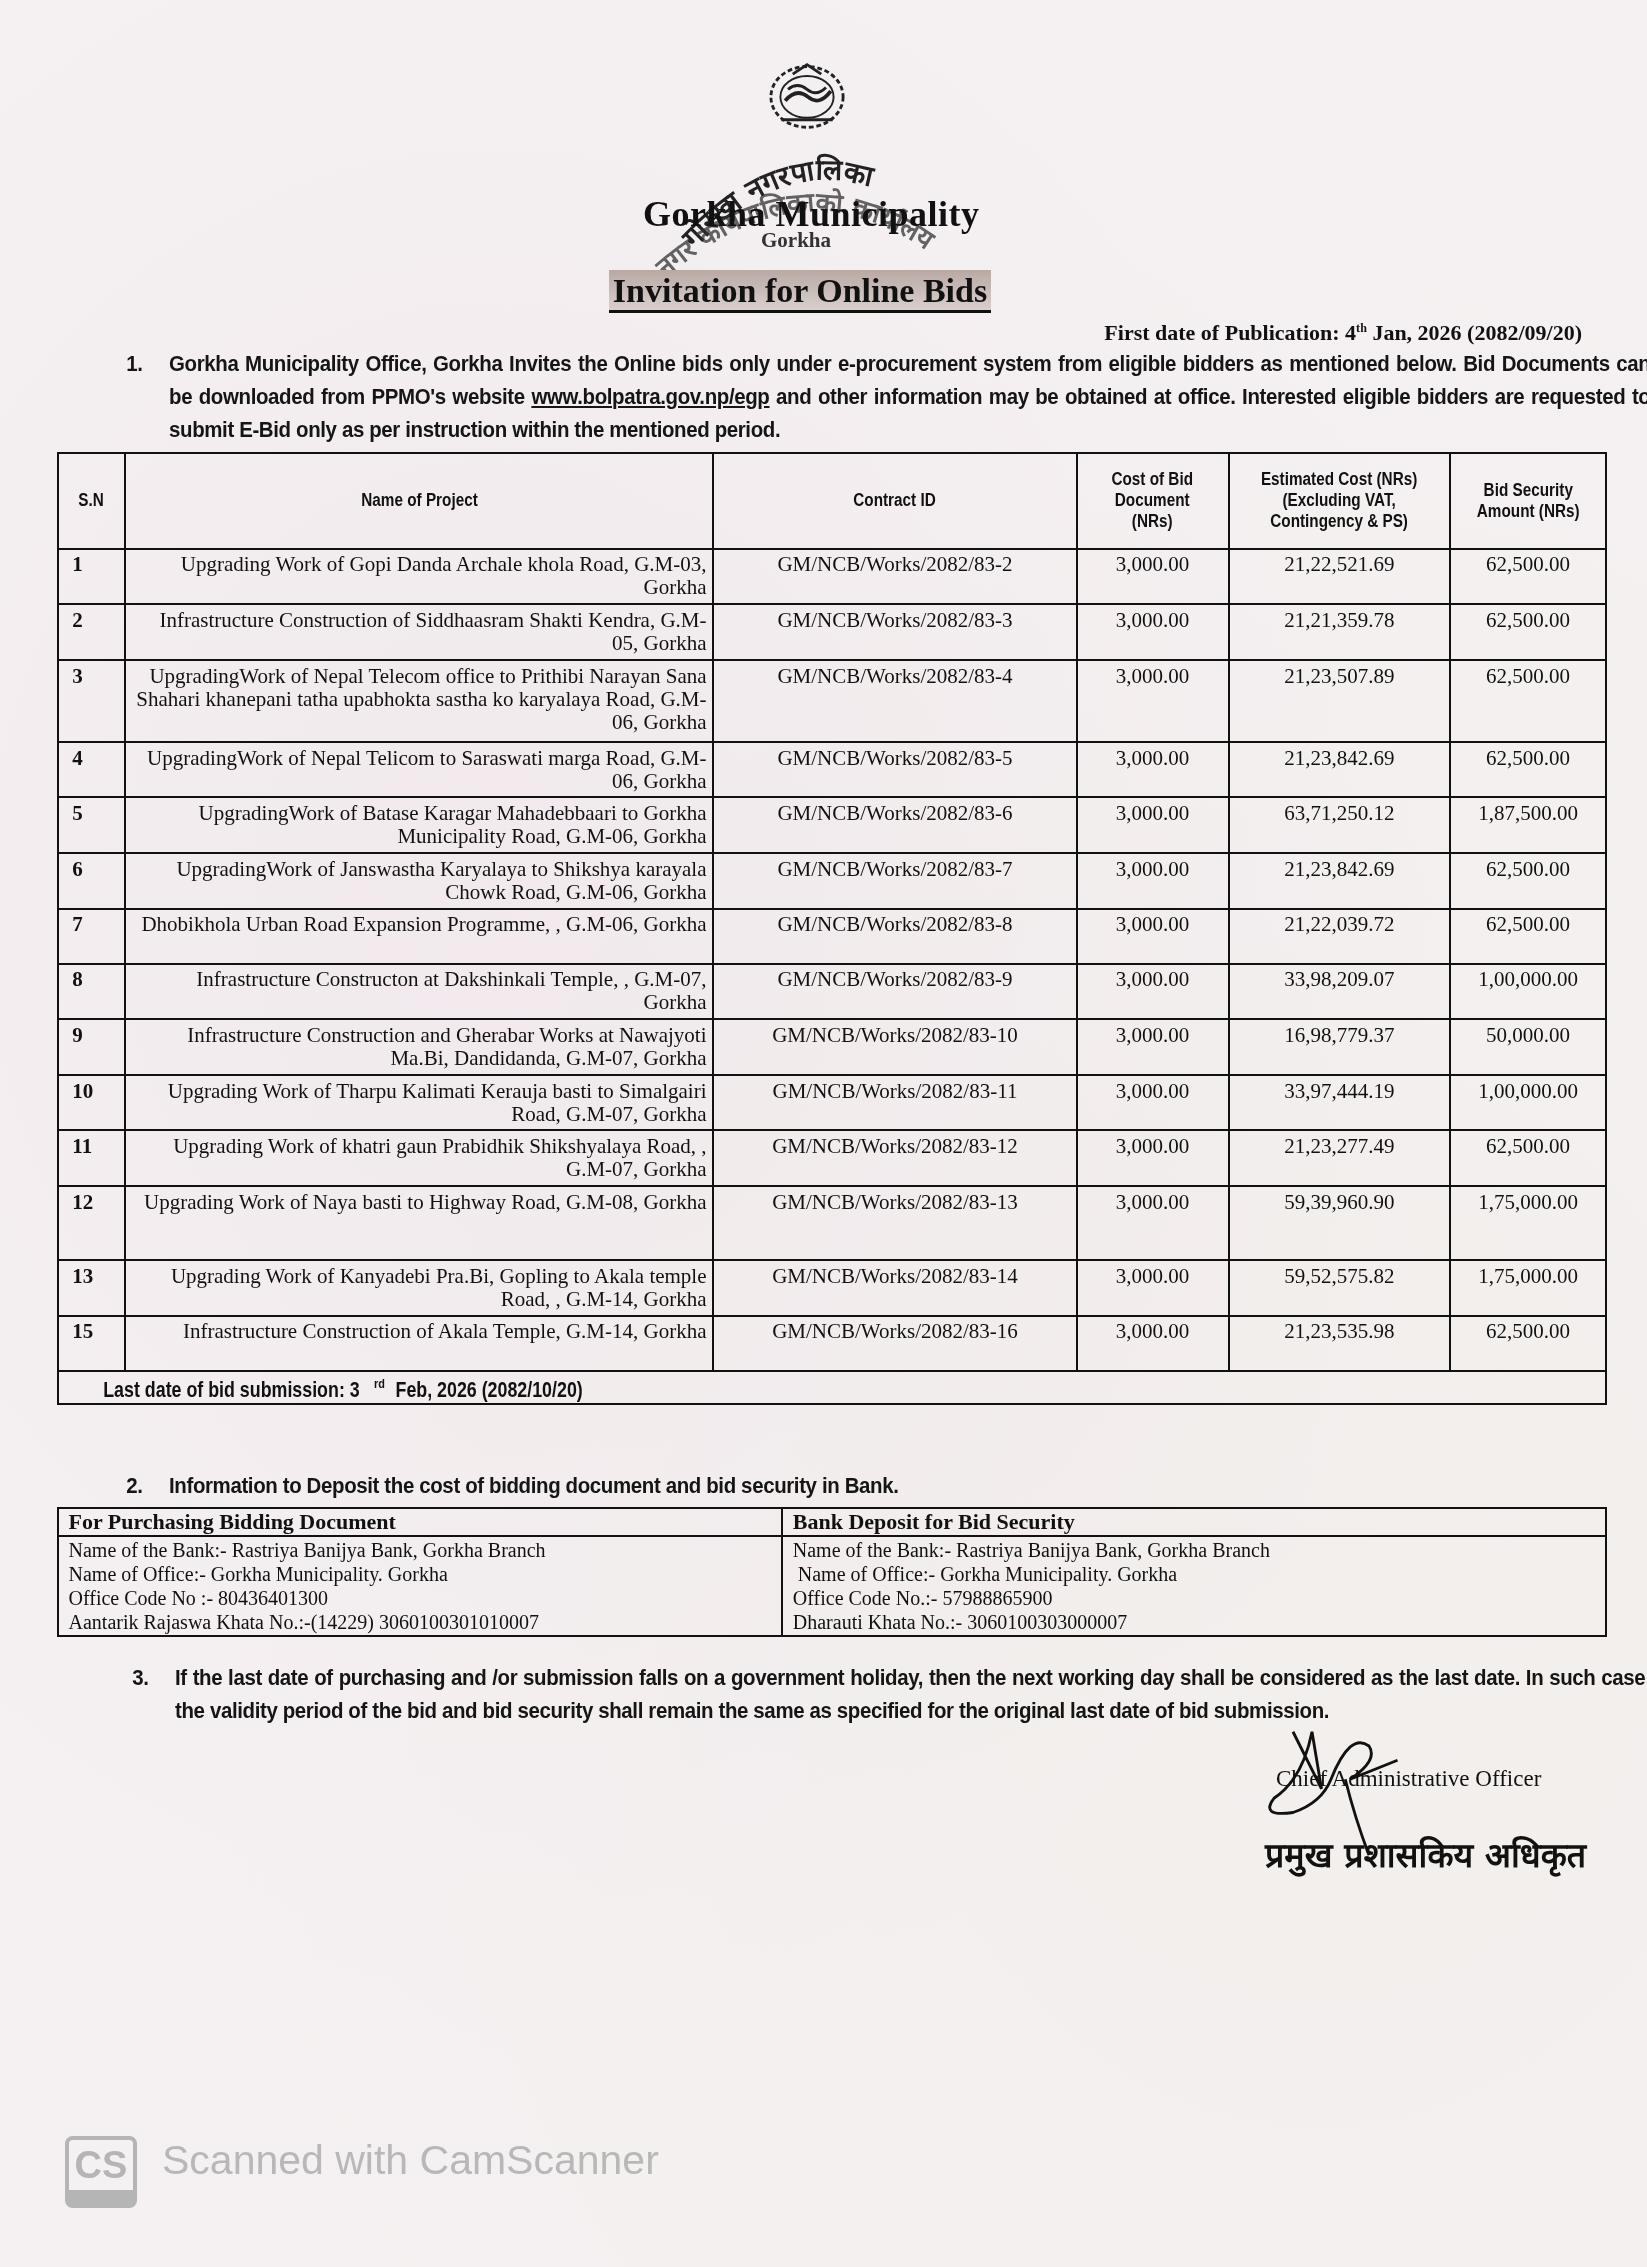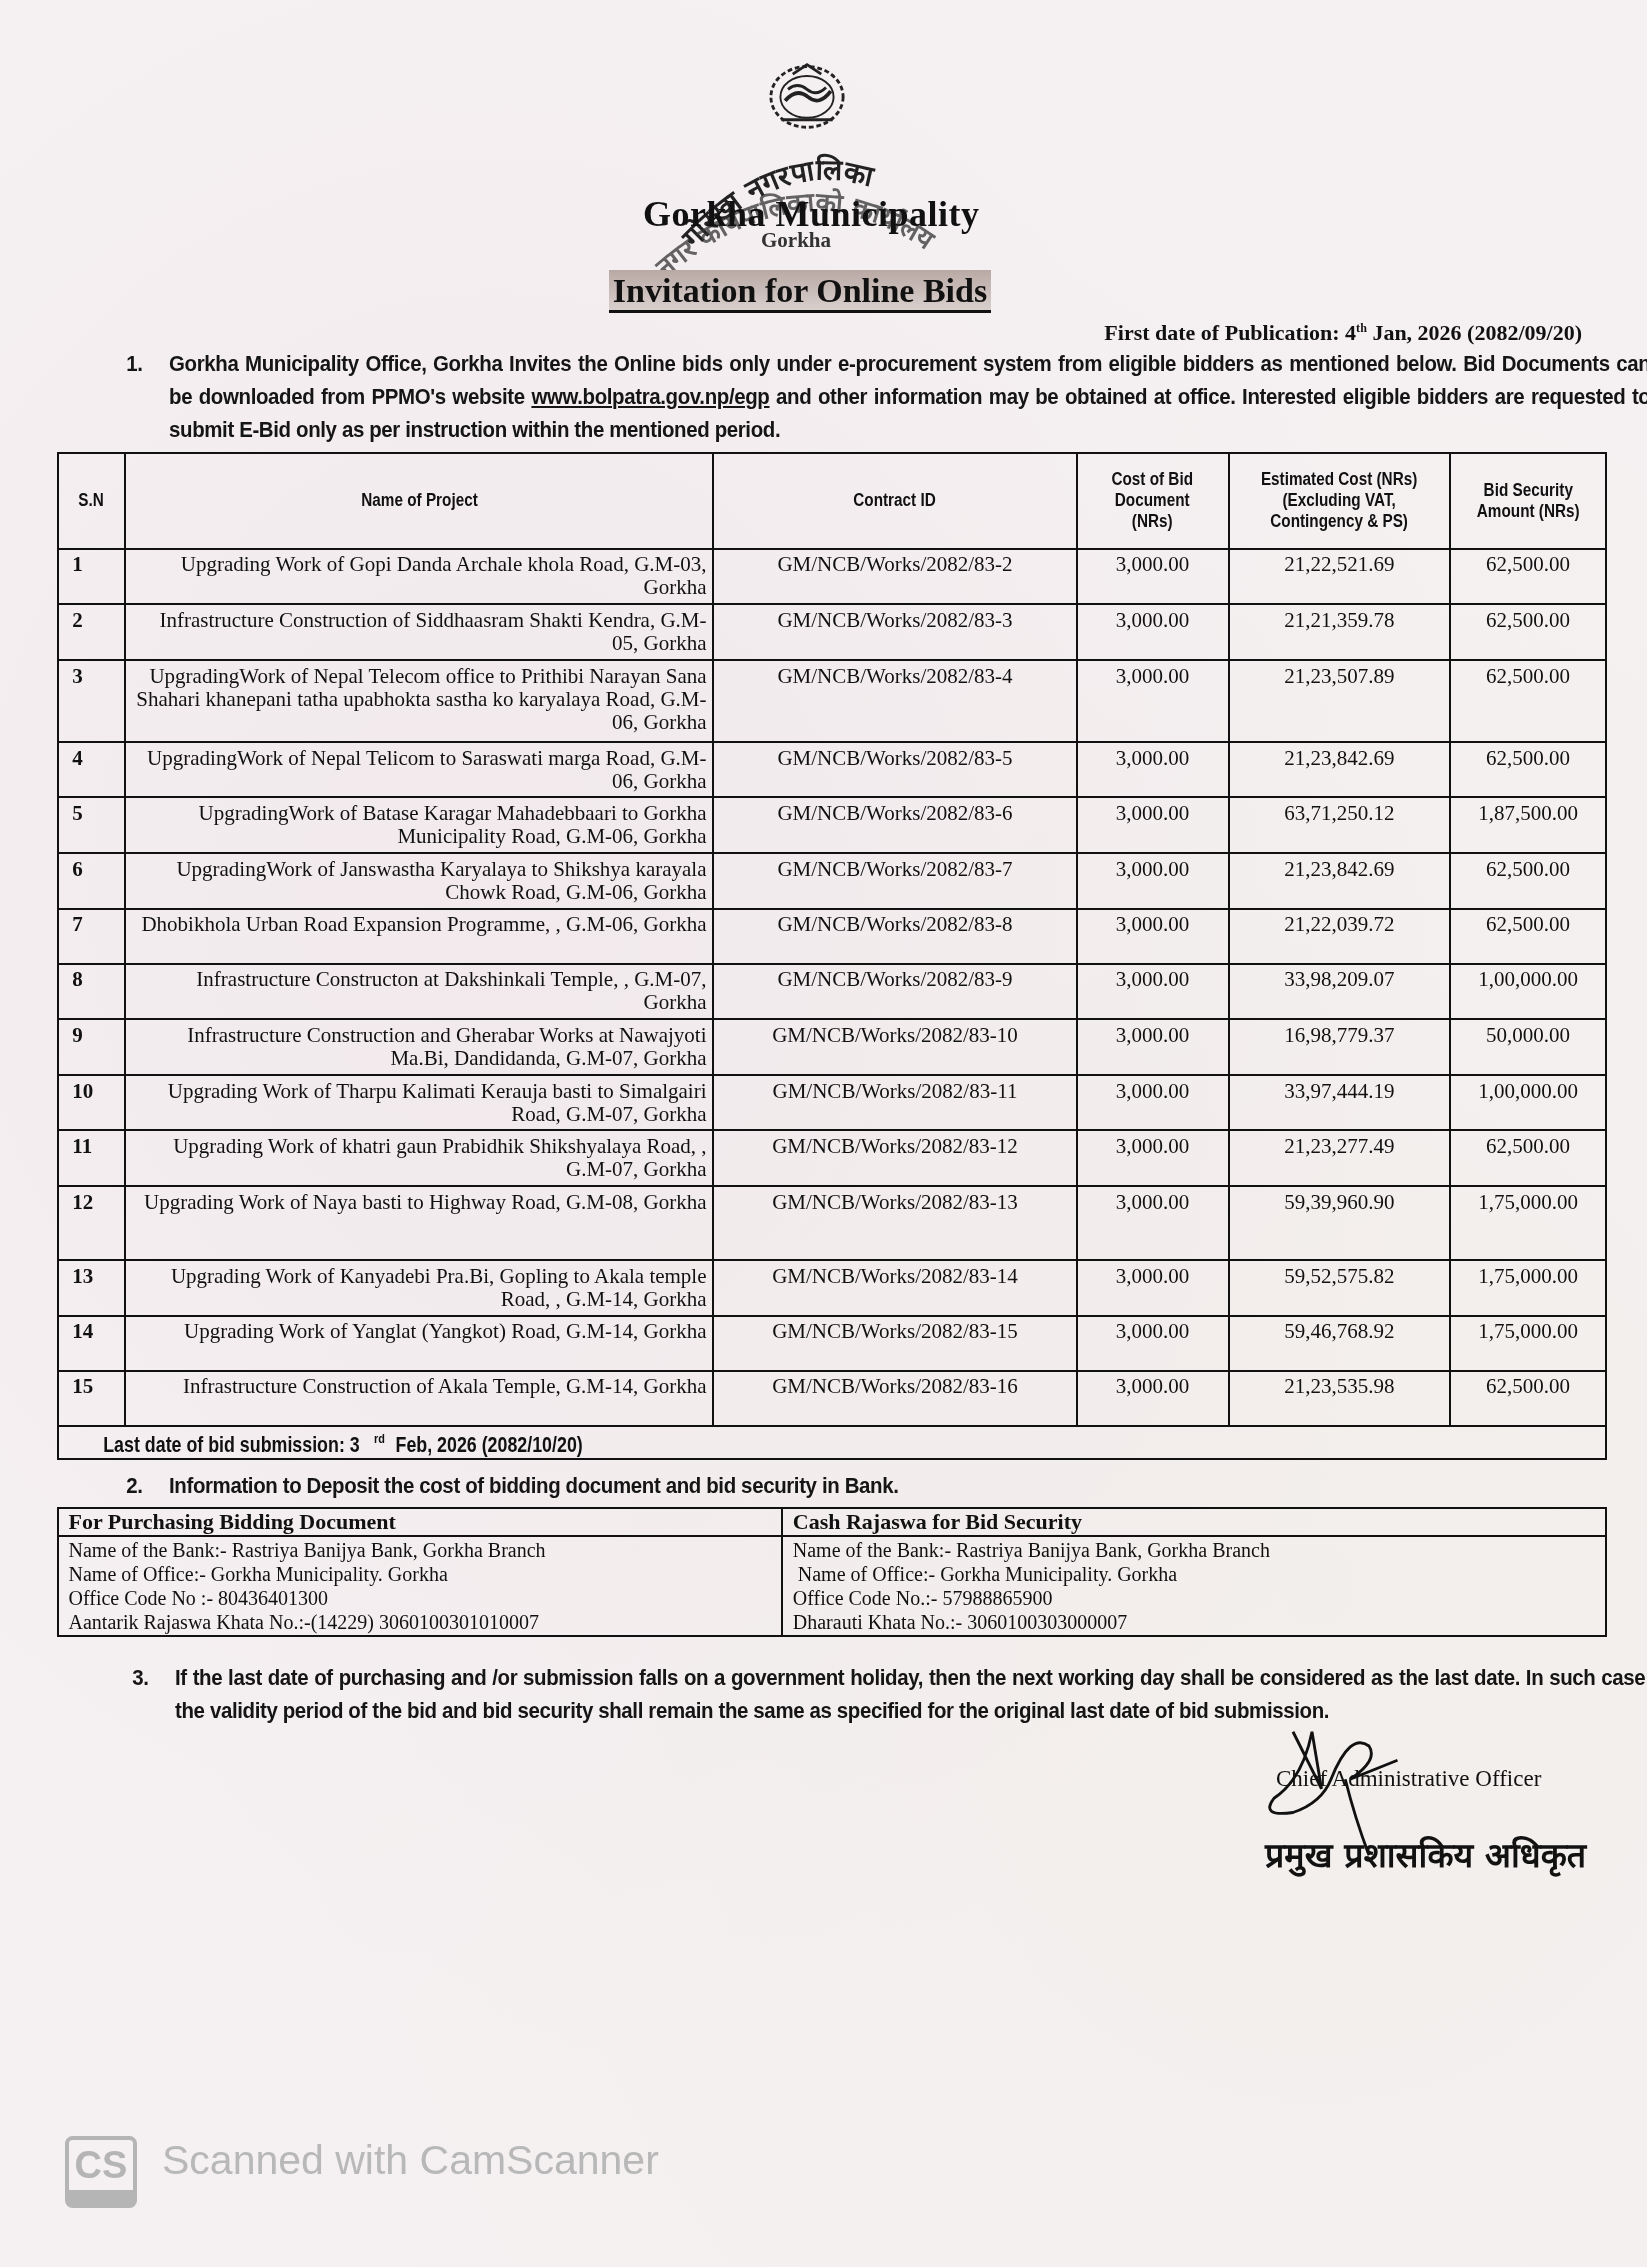--- a/index.html
+++ b/index.html
@@ -279,28 +279,20 @@
         </tr>
         <tr class="r ">
           <td class="sn">13</td>
           <td class="name">Upgrading Work of Kanyadebi Pra.Bi, Gopling to Akala temple Road, , G.M-14, Gorkha</td>
           <td class="cid">GM/NCB/Works/2082/83-14</td>
           <td class="num">3,000.00</td>
           <td class="num">59,52,575.82</td>
           <td class="num">1,75,000.00</td>
         </tr>
         <tr class="r ">
-          <td class="sn">14</td>
-          <td class="name">Upgrading Work of Yanglat (Yangkot) Road, G.M-14, Gorkha</td>
-          <td class="cid">GM/NCB/Works/2082/83-15</td>
-          <td class="num">3,000.00</td>
-          <td class="num">59,46,768.92</td>
-          <td class="num">1,75,000.00</td>
-        </tr>
-        <tr class="r ">
           <td class="sn">15</td>
           <td class="name">Infrastructure Construction of Akala Temple, G.M-14, Gorkha</td>
           <td class="cid">GM/NCB/Works/2082/83-16</td>
           <td class="num">3,000.00</td>
           <td class="num">21,23,535.98</td>
           <td class="num">62,500.00</td>
         </tr>
       </tbody>
     <tfoot>
       <tr>
@@ -315,21 +307,21 @@
   </div>
 
   <table class="bank">
     <colgroup>
         <col style="width:726px">
         <col style="width:825px">
       </colgroup>
     <tbody>
         <tr>
       <th>For Purchasing Bidding Document</th>
-      <th>Cash Rajaswa for Bid Security</th>
+      <th>Bank Deposit for Bid Security</th>
     </tr>
     <tr>
       <td>
         <span class="line">Name of the Bank:- Rastriya Banijya Bank, Gorkha Branch</span>
         <span class="line">Name of Office:- Gorkha Municipality. Gorkha</span>
         <span class="line">Office Code No :- 80436401300</span>
         <span class="line">Aantarik Rajaswa Khata No.:-(14229) 3060100301010007</span>
       </td>
       <td>
         <span class="line">Name of the Bank:- Rastriya Banijya Bank, Gorkha Branch</span>

